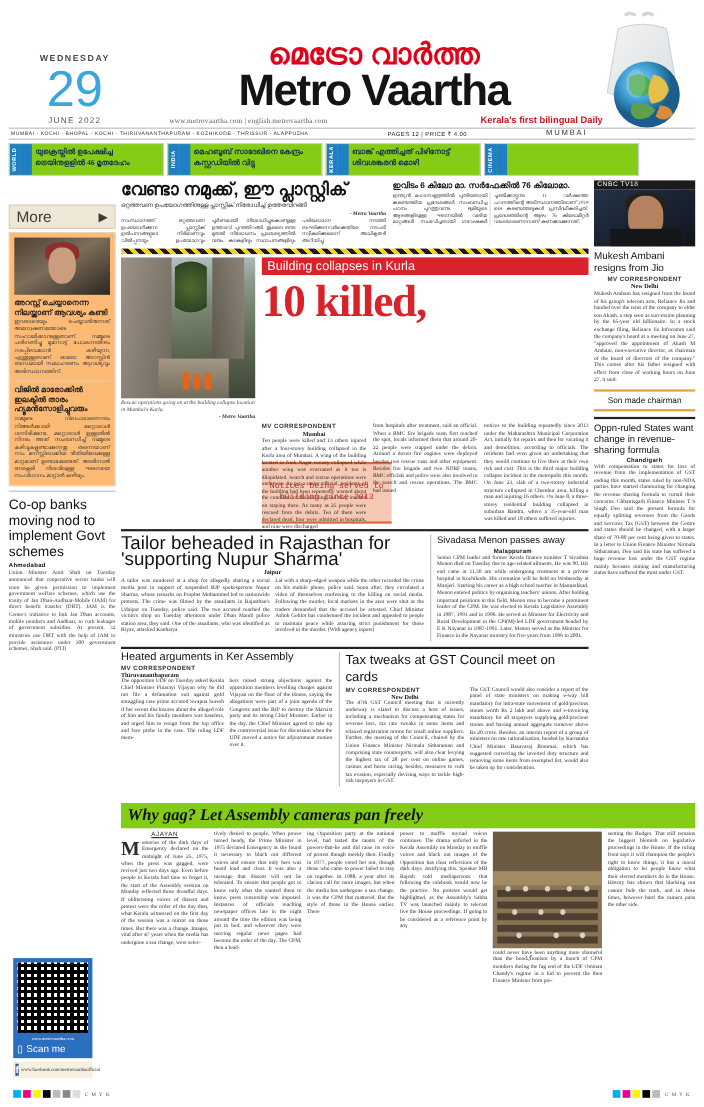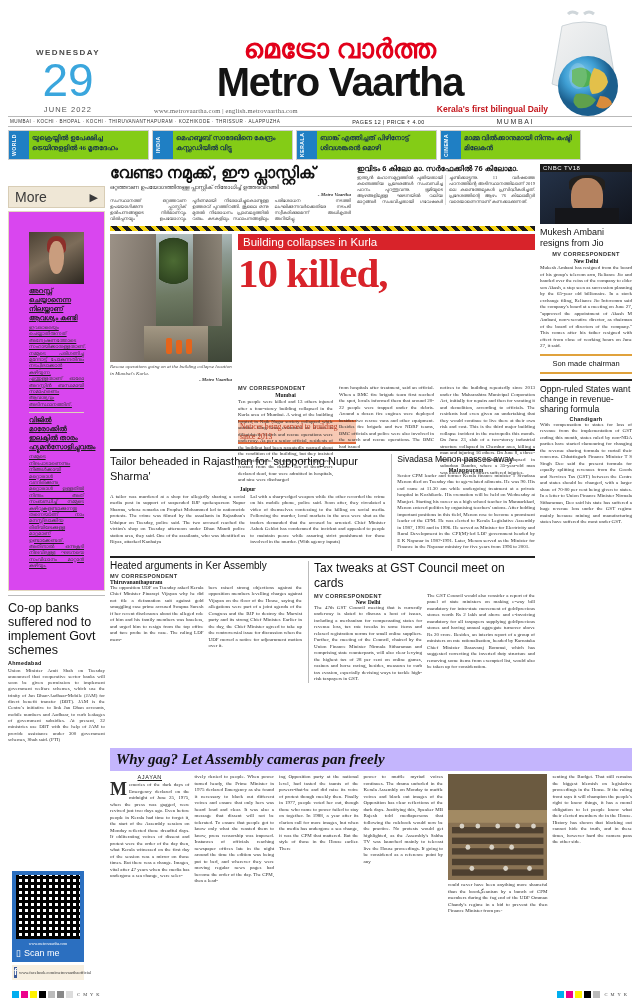--- a/index.html
+++ b/index.html
@@ -54,21 +54,21 @@
   .colL { width:97px;margin-top:22px; }
   .colC { flex:1; }
   .colR { width:92px; }
 
   
   .morebar { background:#efe7d6; border:1px solid #d8cdb5; padding:2px 6px; display:flex;
      justify-content:space-between; align-items:center; }
   .morebar span.m { font-family:"Liberation Sans", sans-serif; font-size:14px; color:#3a3a3a; }
   .morebar span.arw { color:#3a3a3a; font-size:11px; }
 
-  .panel { background:#d946ef; border:1px solid #e3d8c0; padding:20px; margin-top:3px;text-decoration:underline; }
+  .panel { background:#fdba74; border:1px solid #e3d8c0; padding:4px; margin-top:3px; }
   .panelimg { width:100%; height:52px; background:linear-gradient(150deg,#4b4134,#7d6d5a 45%,#2c2720);
       position:relative; overflow:hidden; }
   .ph-face { position:absolute; left:36%; top:18%; width:28%; height:62%; background:#c99d7e; border-radius:45% 45% 48% 48%; }
   .ph-hair { position:absolute; left:32%; top:8%; width:36%; height:34%; background:#8d2f2a; border-radius:50% 50% 30% 30%; }
   .mh { font-size:7px; font-weight:bold; color:#1b1b1b; line-height:9px; margin:3px 0 2px; }
   .mp { font-size:5px; line-height:6.4px; color:#3a3a3a; text-align:justify; }
   .divd { border-top:1px solid #ddd2b8; margin:4px 0 3px; }
 
   .sidehead { font-family:"Liberation Sans", sans-serif; font-size:12.5px; line-height:14px; color:#111; margin-top:5px; }
   .kicker { font-family:"Liberation Sans", sans-serif; font-size:5.4px; font-weight:bold; letter-spacing:.3px; color:#111; margin-top:3px; }
@@ -99,42 +99,42 @@
   .capcredit { text-align:right; font-weight:bold; font-style:italic; font-size:5px; color:#333; }
 
   .redstrip { background:#d8232a; color:#fff; font-family:"Liberation Sans", sans-serif;
      font-size:11.5px; padding:2px 5px; }
   .bighead { color:#d8232a; font-family:"Liberation Serif", serif; font-weight:bold;
      font-size:41px; line-height:40px; letter-spacing:-1px; margin-top:3px; }
   .byl { font-family:"Liberation Sans", sans-serif; font-size:5.6px; letter-spacing:.4px; color:#333; font-weight:bold; }
   .dl { font-weight:bold; font-size:5.6px; color:#111; }
   .bp { font-size:5px; line-height:6.5px; text-align:justify; color:#2c2c2c; }
 
-  .pullbox { background:#f7c9b4; color:#b8331a; text-align:left; font-family:Liberation Serif, serif;
-      font-size:7.5px; line-height:10px; padding:0 2px; border-top:2px solid #e06a3c; border-bottom:2px solid #e06a3c; }
+  .pullbox { background:#f7c9b4; color:#b8331a; text-align:center; font-family:Liberation Mono, monospace;
+      font-size:7.5px; line-height:10px; padding:16px 2px; border-top:2px solid #e06a3c; border-bottom:2px solid #e06a3c; }
   .pullbox2 { background:#fff; color:#111; text-align:center; font-family:"Liberation Sans", sans-serif;
       font-size:7.5px; line-height:10px; padding:3px 2px; border-top:2px solid #e0a23c; border-bottom:2px solid #e0a23c; }
 
   .hline { border-top:1px solid #bbb; margin:4px 0; }
   .hline2 { border-top:2px solid #222; margin:5px 0 3px; }
 
   .cnbcbar { background:#1b1b1b; color:#fff; font-size:6px; font-family:"Liberation Sans", sans-serif;
      padding:1px 3px; letter-spacing:.5px; }
   .rphoto { width:100%; height:52px; background:linear-gradient(150deg,#243248,#11141c);
      position:relative; overflow:hidden; }
   .rface { position:absolute; left:34%; top:12%; width:34%; height:70%; background:#b5825f; border-radius:46% 46% 40% 40%; }
   .rhair { position:absolute; left:31%; top:6%; width:40%; height:30%; background:#23201d; border-radius:50% 50% 20% 20%; }
   .rsuit { position:absolute; left:16%; bottom:0; width:70%; height:30%; background:#15161a; }
   .rhead { font-family:"Liberation Sans", sans-serif; font-size:9px; line-height:11px; color:#111; margin-top:3px; }
 
-  .secthead { font-family:"Liberation Sans", sans-serif; font-size:11px; line-height:15px; color:#111; }
+  .secthead { font-family:"Liberation Sans", sans-serif; font-size:17px; line-height:15px; color:#111; }
   .secthead-sm { font-family:"Liberation Sans", sans-serif; font-size:8.6px; line-height:10px; color:#111; }
 
-  .yellowbar { background:#c4b5fd; padding:3px 6px; font-family:"Liberation Serif", serif;
-     font-weight:bold; font-style:italic; font-size:15px; color:#111; }
+  .yellowbar { background:#84cc16; padding:3px 6px; font-family:"Liberation Serif", serif;
+     font-weight:bold; font-style:italic; font-size:15px; color:#111;margin-top:10px; }
   .dropcapP::first-letter { float:left; font-size:18px; line-height:15px; font-weight:bold; padding-right:2px; }
 
   .asmphoto { width:100%; height:106px; background:linear-gradient(170deg,#c3a88a,#8d7352 55%,#4e3f2c);
      position:relative; overflow:hidden; }
 
   
   .qrbox { background:#2b6fc0; padding:4px; width:72px; }
   .qr { width:64px; height:64px; background:
       repeating-linear-gradient(90deg,#000 0 3px,#fff 3px 6px),
       repeating-linear-gradient(0deg,#000 0 3px,#fff 3px 6px);
@@ -211,21 +211,20 @@
       <div class="ttxt">മെഹബൂബ് സാദേഖിനെ കേന്ദ്രം കസ്റ്റഡിയിൽ വിട്ടു</div>
     </div>
     <div class="teaser">
       <div class="tab">KERALA</div>
       <div class="tico"></div>
       <div class="ttxt">ബാങ്ക് എത്തിച്ചത് പിഴിനോട്ട് ശിവശങ്കരൻ മൊഴി</div>
     </div>
     <div class="teaser">
       <div class="tab">CINEMA</div>
       <div class="tico"></div>
-      <div class="ttxt">മാമ്മ വിൽക്കാനുമായി നിന്നും കഷ്ടി മിലേകൻ</div>
     </div>
     <div class="teaserglobe"></div>
   </div>
 
   <div class="grid">
 
     <div class="colL">
       <div class="morebar">
         <span class="m">More</span>
         <span class="arw">▶</span>
@@ -237,21 +236,21 @@
             <div class="ph-face"></div>
         </div>
         <div class="mh">അറസ്റ്റ് ചെയ്യാനെന്ന നിലയ്ക്കാണ് ആവശ്യം കണ്ടി</div>
         <div class="mp">ഇവരാരെയും ചെയ്യാതിരുന്നത് അന്വേഷണത്തോടെ സഹായിക്കാനുള്ളതാണ്. നമ്മുടെ പരിഗണിച്ചു മുന്നോട്ട് പോകുന്നതിനും നടപ്പിലാക്കാൻ കഴിയുന്ന, എന്തുള്ളതാണ് ഓരോ അറസ്റ്റിൻ ബന്ധമായി സമാഹരണം ആവശ്യവും അടിസ്ഥാനത്തിന്.</div>
         <div class="divd"></div>
         <div class="mh">വിജിൽ മാരോക്കിൽ ഇലക്ടിൽ താരം ഹ്യൂമൻസോളിച്ചുവരും</div>
         <div class="mp">നമ്മുടെ നിലപാടാണെന്നും നിങ്ങൾക്കായി മറ്റൊരാൾ വന്നിരിക്കുന്നു, മറ്റൊരാൾ ഉള്ളതിൽ നിന്നും അത് സംബന്ധിച്ച് നമ്മുടെ കഴിവുകളുണ്ടാക്കുന്നതു തന്നെയാണ് നാം മനസ്സിലാക്കിയ രീതിയിലേക്കുള്ള മാറ്റമാണ് ഉണ്ടാക്കേണ്ടത്. അതിനാൽ ഒന്നുകൂടി നിലവിലുള്ള ഘടനയെ സംവിധാനം മാറ്റാൻ കഴിയും.</div>
       </div>
 
       <div class="hline"></div>
-      <div class="sidehead">Co-op banks suffered nod to implement Govt schemes</div>
+      <div class="sidehead">Co-op banks moving nod to implement Govt schemes</div>
       <div class="kicker">Ahmedabad</div>
       <div class="sp">Union Minister Amit Shah on Tuesday announced that cooperative sector banks will soon be given permission to implement government welfare schemes, which use the trinity of Jan Dhan-Aadhaar-Mobile (JAM) for direct benefit transfer (DBT). JAM is the Centre's initiative to link Jan Dhan accounts, mobile numbers and Aadhaar, to curb leakages of government subsidies. At present, 32 ministries use DBT with the help of JAM to provide assistance under 300 government schemes, Shah said. (PTI)</div>
     </div>
 
     <div class="colC">
 
       <div style="display:flex; gap:6px;">
         <div style="flex:1.15;">
           <div class="malhead">വേണ്ടാ നമുക്ക്, ഈ പ്ലാസ്റ്റിക്</div>
           <div class="malsub">ഒറ്റത്തവണ ഉപയോഗത്തിനുള്ള പ്ലാസ്റ്റിക് നിരോധിച്ച് ഉത്തരവിറങ്ങി</div>

